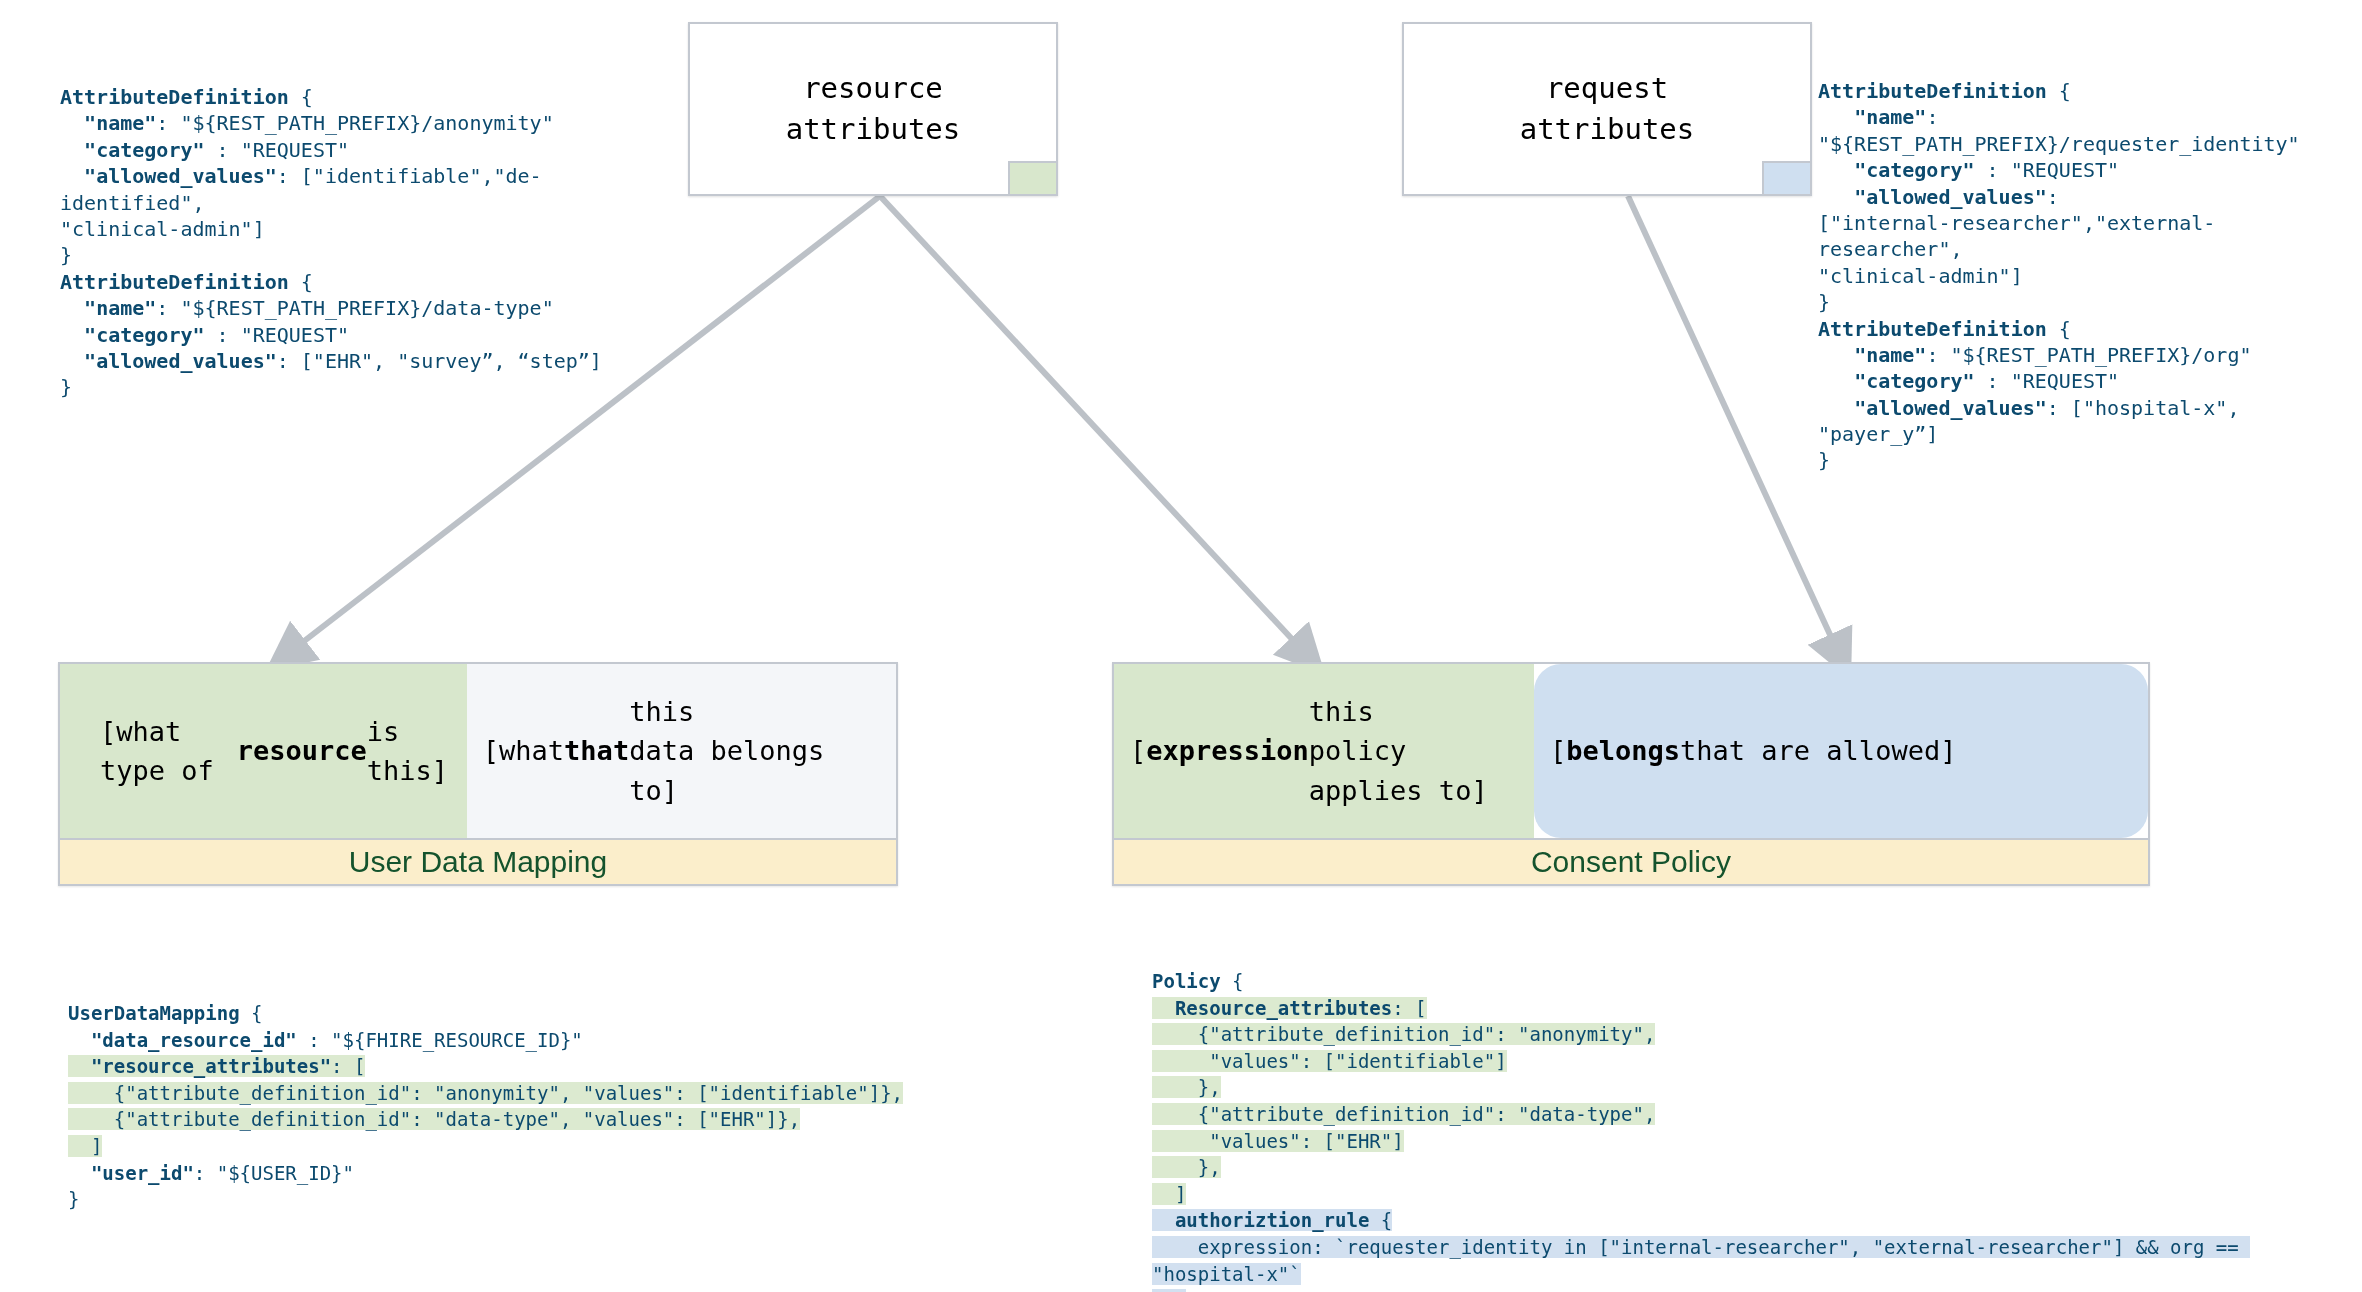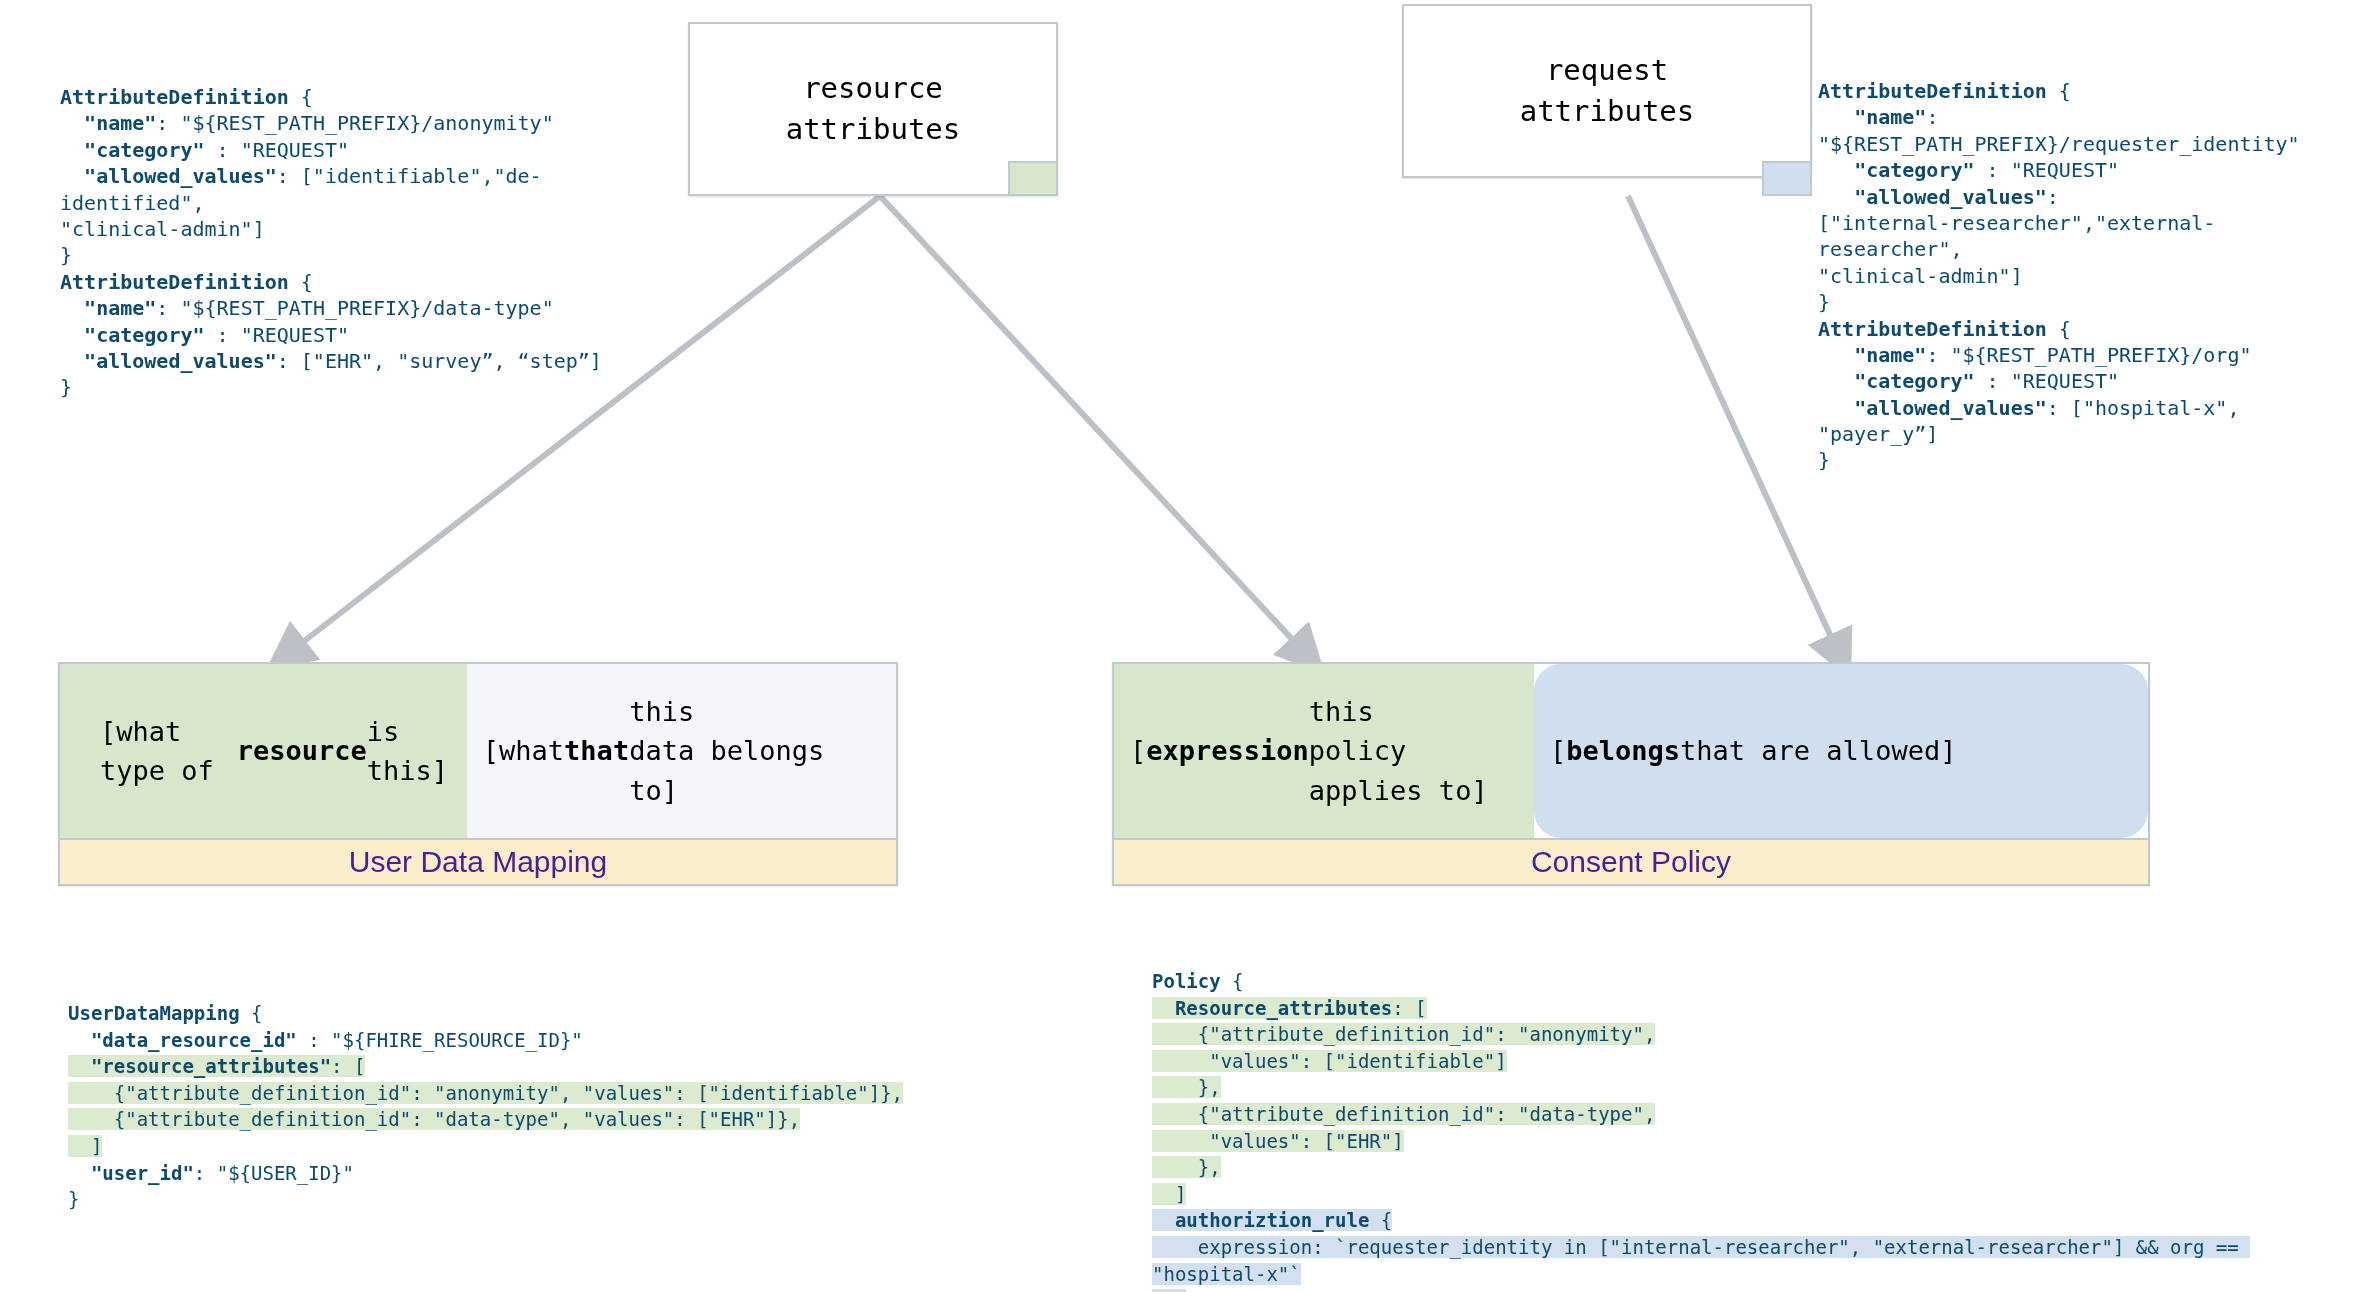--- a/index.html
+++ b/index.html
@@ -65,21 +65,21 @@
   .cell-green{background:#d8e7cc;}
   .cell-grey{background:#f4f6f9;}
   .cell-blue{background:#cfdff0;}
   .concept-footer{
     background:#fbeecb;
     border-top:2px solid #c3c8d0;
     box-sizing:border-box;
     display:flex;align-items:center;justify-content:center;
     font-family:"Liberation Sans","DejaVu Sans",sans-serif;
     font-size:30px;
-    color:#4c1d95;
+    color:#14532d;
     height:46px;
   }
 
   svg.arrows{position:absolute;left:0;top:0;width:2362px;height:1292px;pointer-events:none;}
 </style>
 </head>
 <body>
 
 <svg class="arrows" viewBox="0 0 2362 1292">
   <defs>
@@ -90,21 +90,21 @@
   <line x1="880" y1="196" x2="290" y2="652" stroke="#bcc1c7" stroke-width="6" marker-end="url(#ah)"></line>
   <line x1="880" y1="196" x2="1304" y2="652" stroke="#bcc1c7" stroke-width="6" marker-end="url(#ah)"></line>
   <line x1="1628" y1="196" x2="1838" y2="652" stroke="#bcc1c7" stroke-width="6" marker-end="url(#ah)"></line>
 </svg>
 
 <div class="abs topbox" style="left:688px;top:22px;width:370px;height:174px;">
   <div>resource<br>attributes</div>
 </div>
 <div class="swatch green abs" style="left:1008px;top:161px;"></div>
 
-<div class="abs topbox" style="left:1402px;top:4px;width:410px;height:174px;">
+<div class="abs topbox" style="left:1402px;top:22px;width:410px;height:174px;">
   <div>request<br>attributes</div>
 </div>
 <div class="swatch blue abs" style="left:1762px;top:161px;"></div>
 
 <div class="abs codeblock" style="left:60px;top:84px;width:620px;font-size:20px;"><div><span class="code-line"><span class="b">AttributeDefinition</span> {</span></div><div><span class="code-line">  <span class="b">"name"</span>: "${REST_PATH_PREFIX}/anonymity"</span></div><div><span class="code-line">  <span class="b">"category"</span> : "REQUEST"</span></div><div><span class="code-line">  <span class="b">"allowed_values"</span>: ["identifiable","de-identified",</span></div><div><span class="code-line">"clinical-admin"]</span></div><div><span class="code-line">}</span></div><div><span class="code-line"><span class="b">AttributeDefinition</span> {</span></div><div><span class="code-line">  <span class="b">"name"</span>: "${REST_PATH_PREFIX}/data-type"</span></div><div><span class="code-line">  <span class="b">"category"</span> : "REQUEST"</span></div><div><span class="code-line">  <span class="b">"allowed_values"</span>: ["EHR", "survey”, “step”]</span></div><div><span class="code-line">}</span></div></div>
 
 <div class="abs codeblock" style="left:1818px;top:78px;width:540px;font-size:20px;"><div><span class="code-line"><span class="b">AttributeDefinition</span> {</span></div><div><span class="code-line">   <span class="b">"name"</span>:</span></div><div><span class="code-line">"${REST_PATH_PREFIX}/requester_identity"</span></div><div><span class="code-line">   <span class="b">"category"</span> : "REQUEST"</span></div><div><span class="code-line">   <span class="b">"allowed_values"</span>:</span></div><div><span class="code-line">["internal-researcher","external-researcher",</span></div><div><span class="code-line">"clinical-admin"]</span></div><div><span class="code-line">}</span></div><div><span class="code-line"><span class="b">AttributeDefinition</span> {</span></div><div><span class="code-line">   <span class="b">"name"</span>: "${REST_PATH_PREFIX}/org"</span></div><div><span class="code-line">   <span class="b">"category"</span> : "REQUEST"</span></div><div><span class="code-line">   <span class="b">"allowed_values"</span>: ["hospital-x", "payer_y”]</span></div><div><span class="code-line">}</span></div></div>
 
 <div class="abs conceptbox" style="left:58px;top:662px;width:840px;height:224px;">
   <div class="concept-cols">

